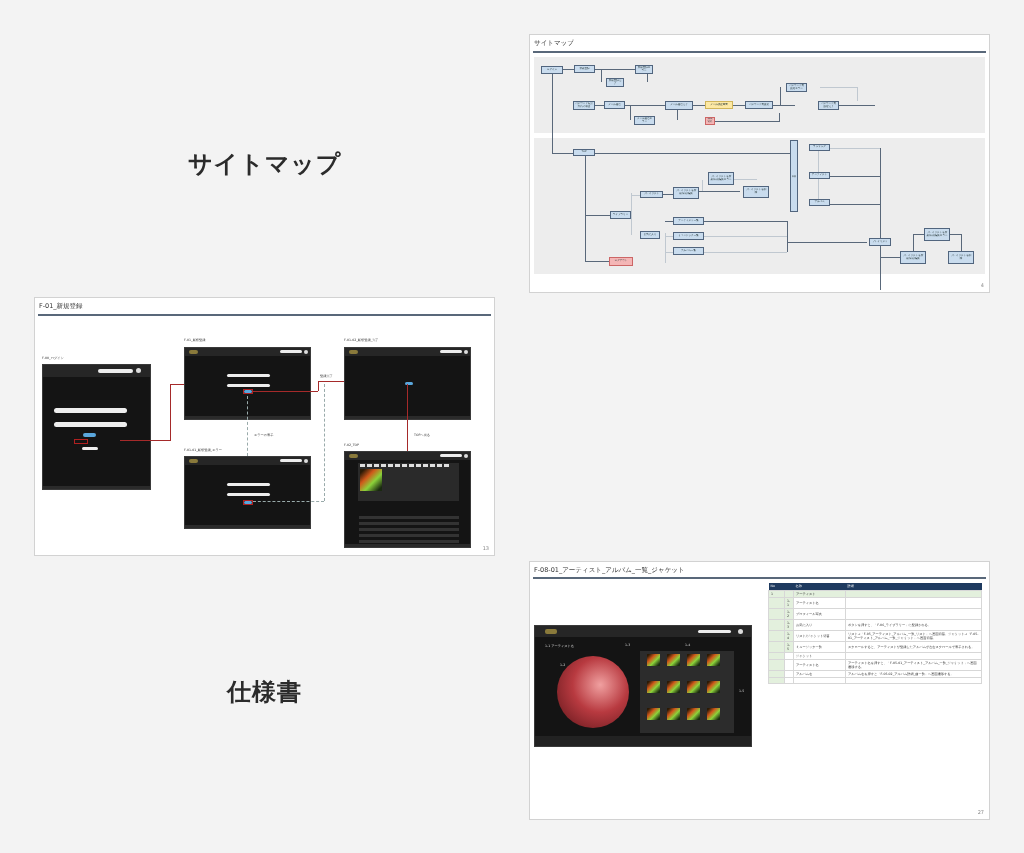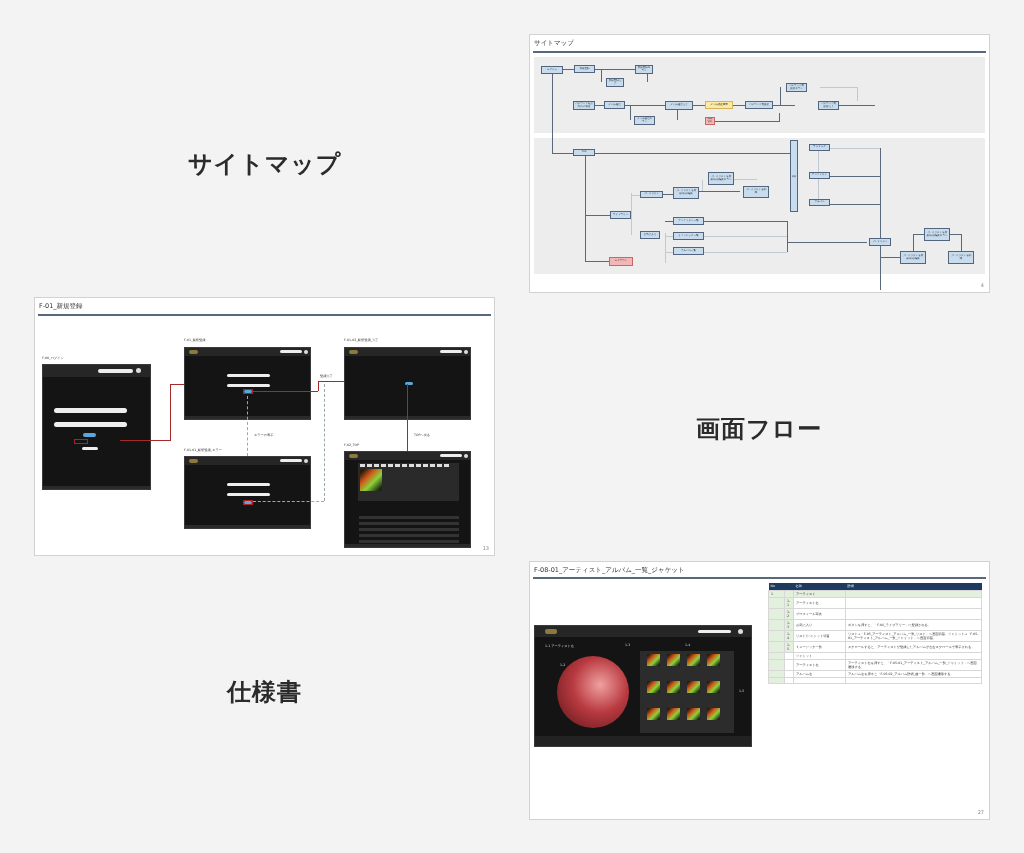--- a/index.html
+++ b/index.html
@@ -38,21 +38,20 @@
   table.spec td{border:1px solid #d7d7d7;padding:1px 2px;height:6px;vertical-align:middle}
   table.spec td.g{background:#e3f0dd}
   table.spec tr.hl td{background:#e3f0dd}
 </style>
 </head>
 <body>
 
 <div class="page">
 
   <div class="label" style="left:188px;top:148px">サイトマップ</div>
-  <div class="label" style="left:696px;top:413px">画面フロー</div>
   <div class="label" style="left:227px;top:676px">仕様書</div>
 
   <div class="slide" style="left:529px;top:34px;width:461px;height:259px">
     <div class="slide-title">サイトマップ</div>
     <div class="slide-rule" style="top:16px"></div>
     <div class="band" style="top:22px;height:76px"></div>
     <div class="band" style="top:103px;height:136px"></div>
 
     <div class="ln" style="left:22px;top:35px;width:1px;height:84px"></div>
     <div class="ln" style="left:22px;top:118px;width:22px;height:1px"></div>

